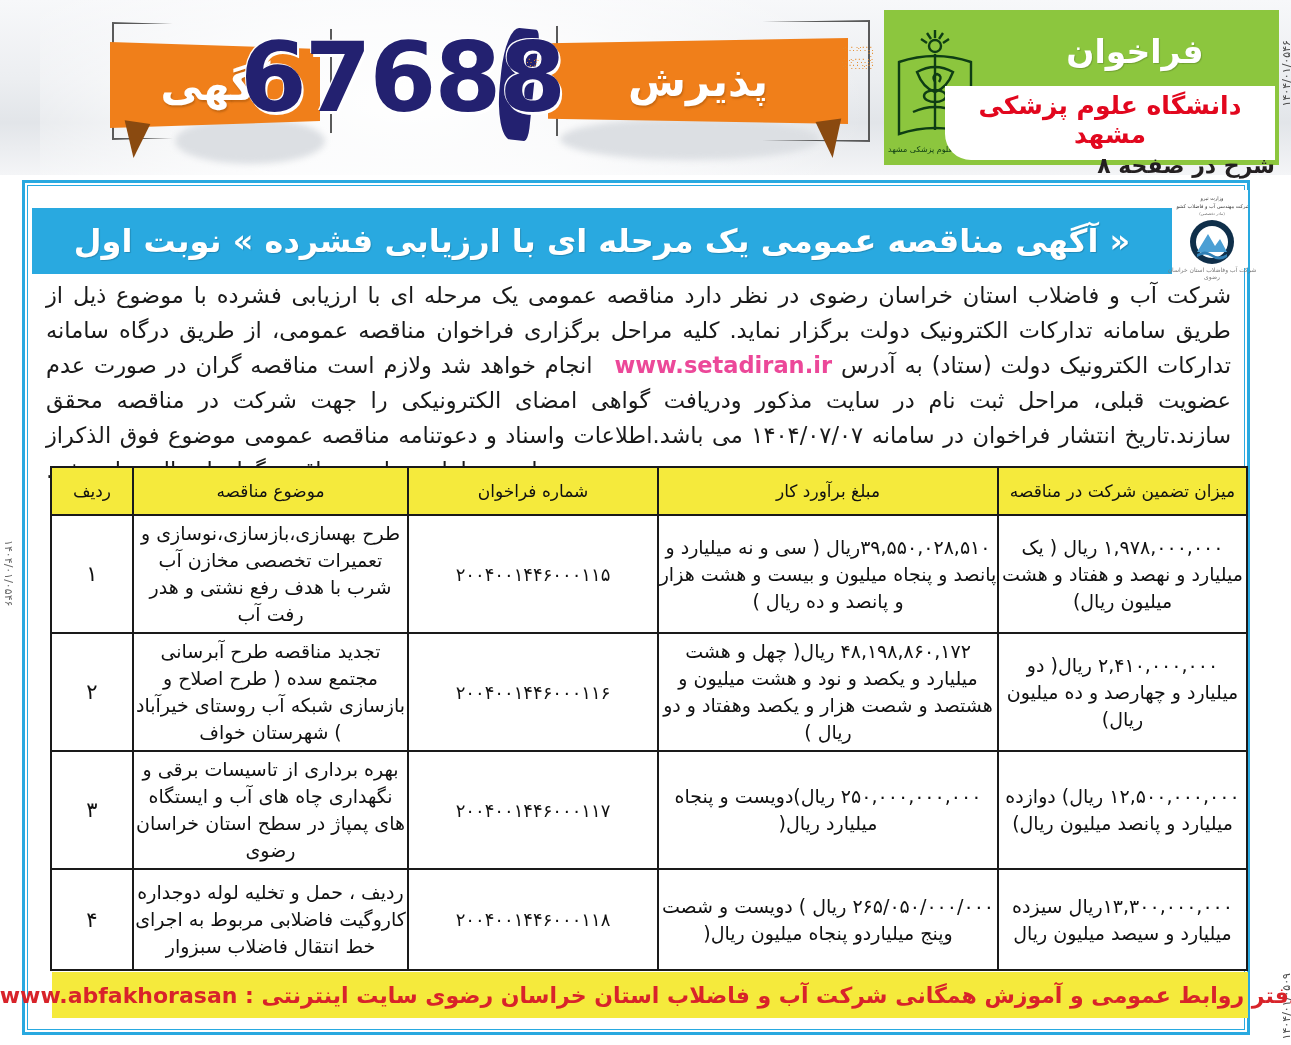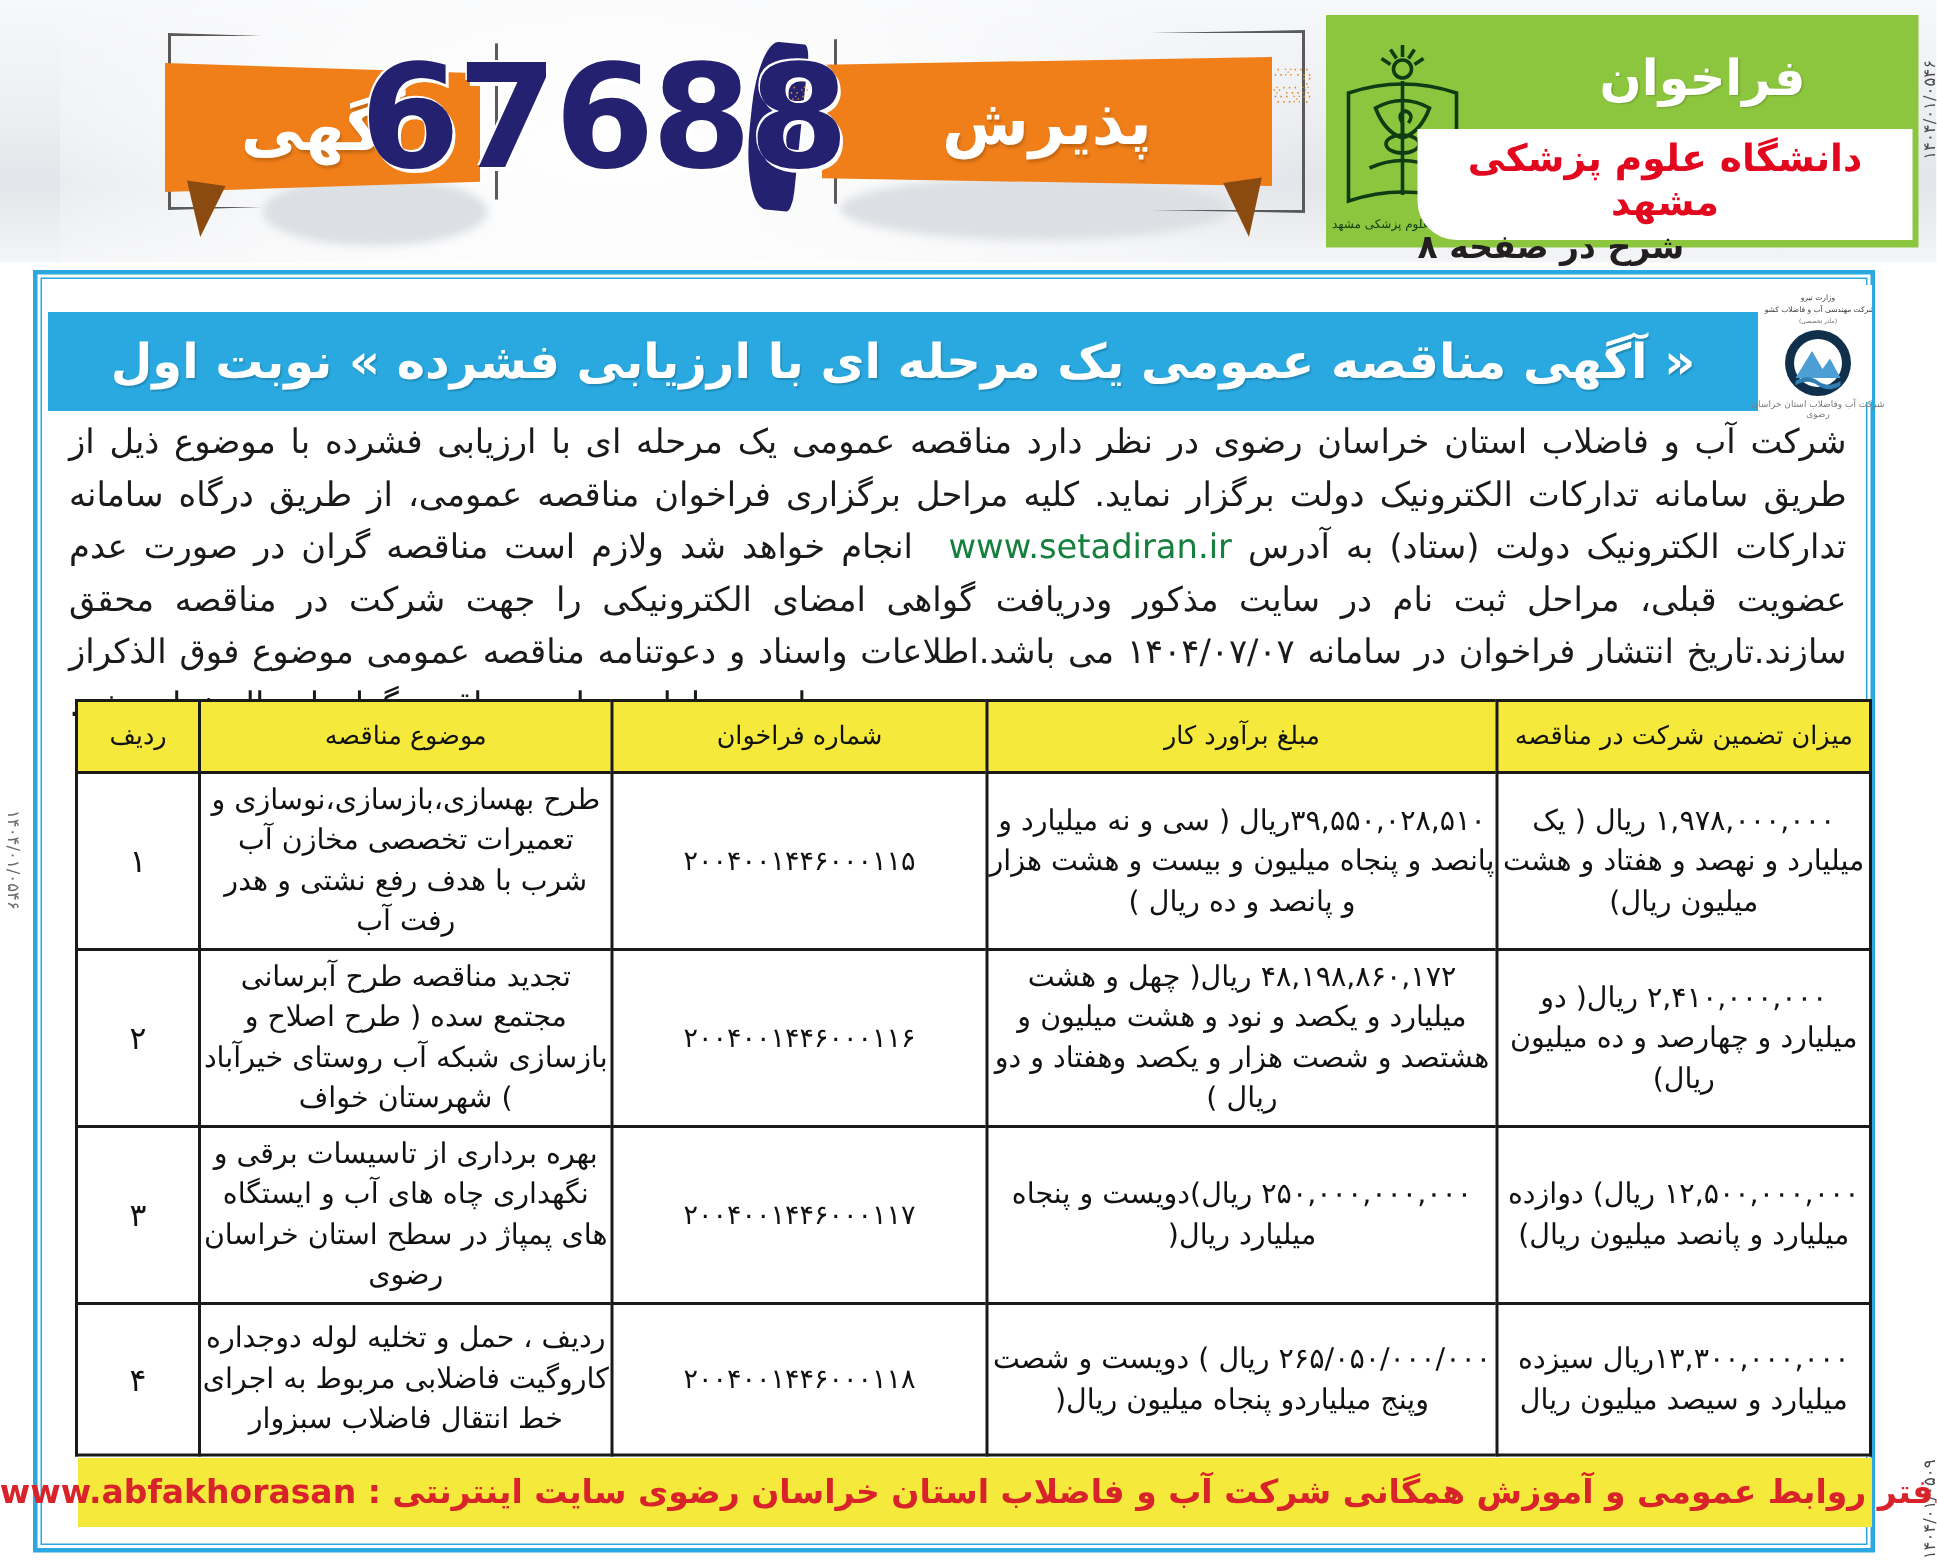--- a/index.html
+++ b/index.html
@@ -86,21 +86,21 @@
     line-height:52px;letter-spacing:0px;
     text-shadow:1px 1px 1px rgba(0,0,0,.18);
   }
   .white-card{
     position:absolute;right:4px;top:76px;width:330px;height:74px;
     background:#ffffff;border-radius:0 0 0 26px;
   }
   .white-card .red-line{color:#e2071e;font-size:25px;font-weight:bold;
       text-align:center;margin-top:5px;}
   .white-card .dark-line{color:#231f20;font-size:22px;font-weight:bold;
-      text-align:left;margin-top:4px;}
+      text-align:right;margin-top:4px;}
   .mashhad-logo{
     position:absolute;right:296px;top:16px;width:96px;height:134px;
   }
   .side-code{
     position:absolute;right:-2px;top:40px;
     writing-mode:vertical-rl;transform:rotate(180deg);
     font-size:11px;color:#4a4a4a;letter-spacing:1px;direction:ltr;
   }
   .side-code-bottom{
     position:absolute;right:-2px;bottom:6px;
@@ -136,21 +136,21 @@
     font-size:6px;color:#7a7a7a;z-index:7;
   }
 
   
   .intro{
     position:absolute;left:46px;top:278px;width:1185px;
     font-size:22.5px;line-height:35px;color:#1a1a1a;
     text-align:justify;text-align-last:left;
     z-index:6;
   }
-  .intro .url{color:#15803d;direction:ltr;unicode-bidi:embed;font-weight:normal;margin-left:13px;}
+  .intro .url{color:#ec4899;direction:ltr;unicode-bidi:embed;font-weight:bold;margin-left:13px;}
 
   
   .tbl-wrap{position:absolute;left:52px;top:466px;width:1196px;z-index:6;}
   table.tender{
     width:1196px;border-collapse:collapse;table-layout:fixed;
     background:#ffffff;
   }
   table.tender th,table.tender td{
     border:2px solid #1a1a1a;text-align:center;vertical-align:middle;
     color:#111;padding:4px 0;

